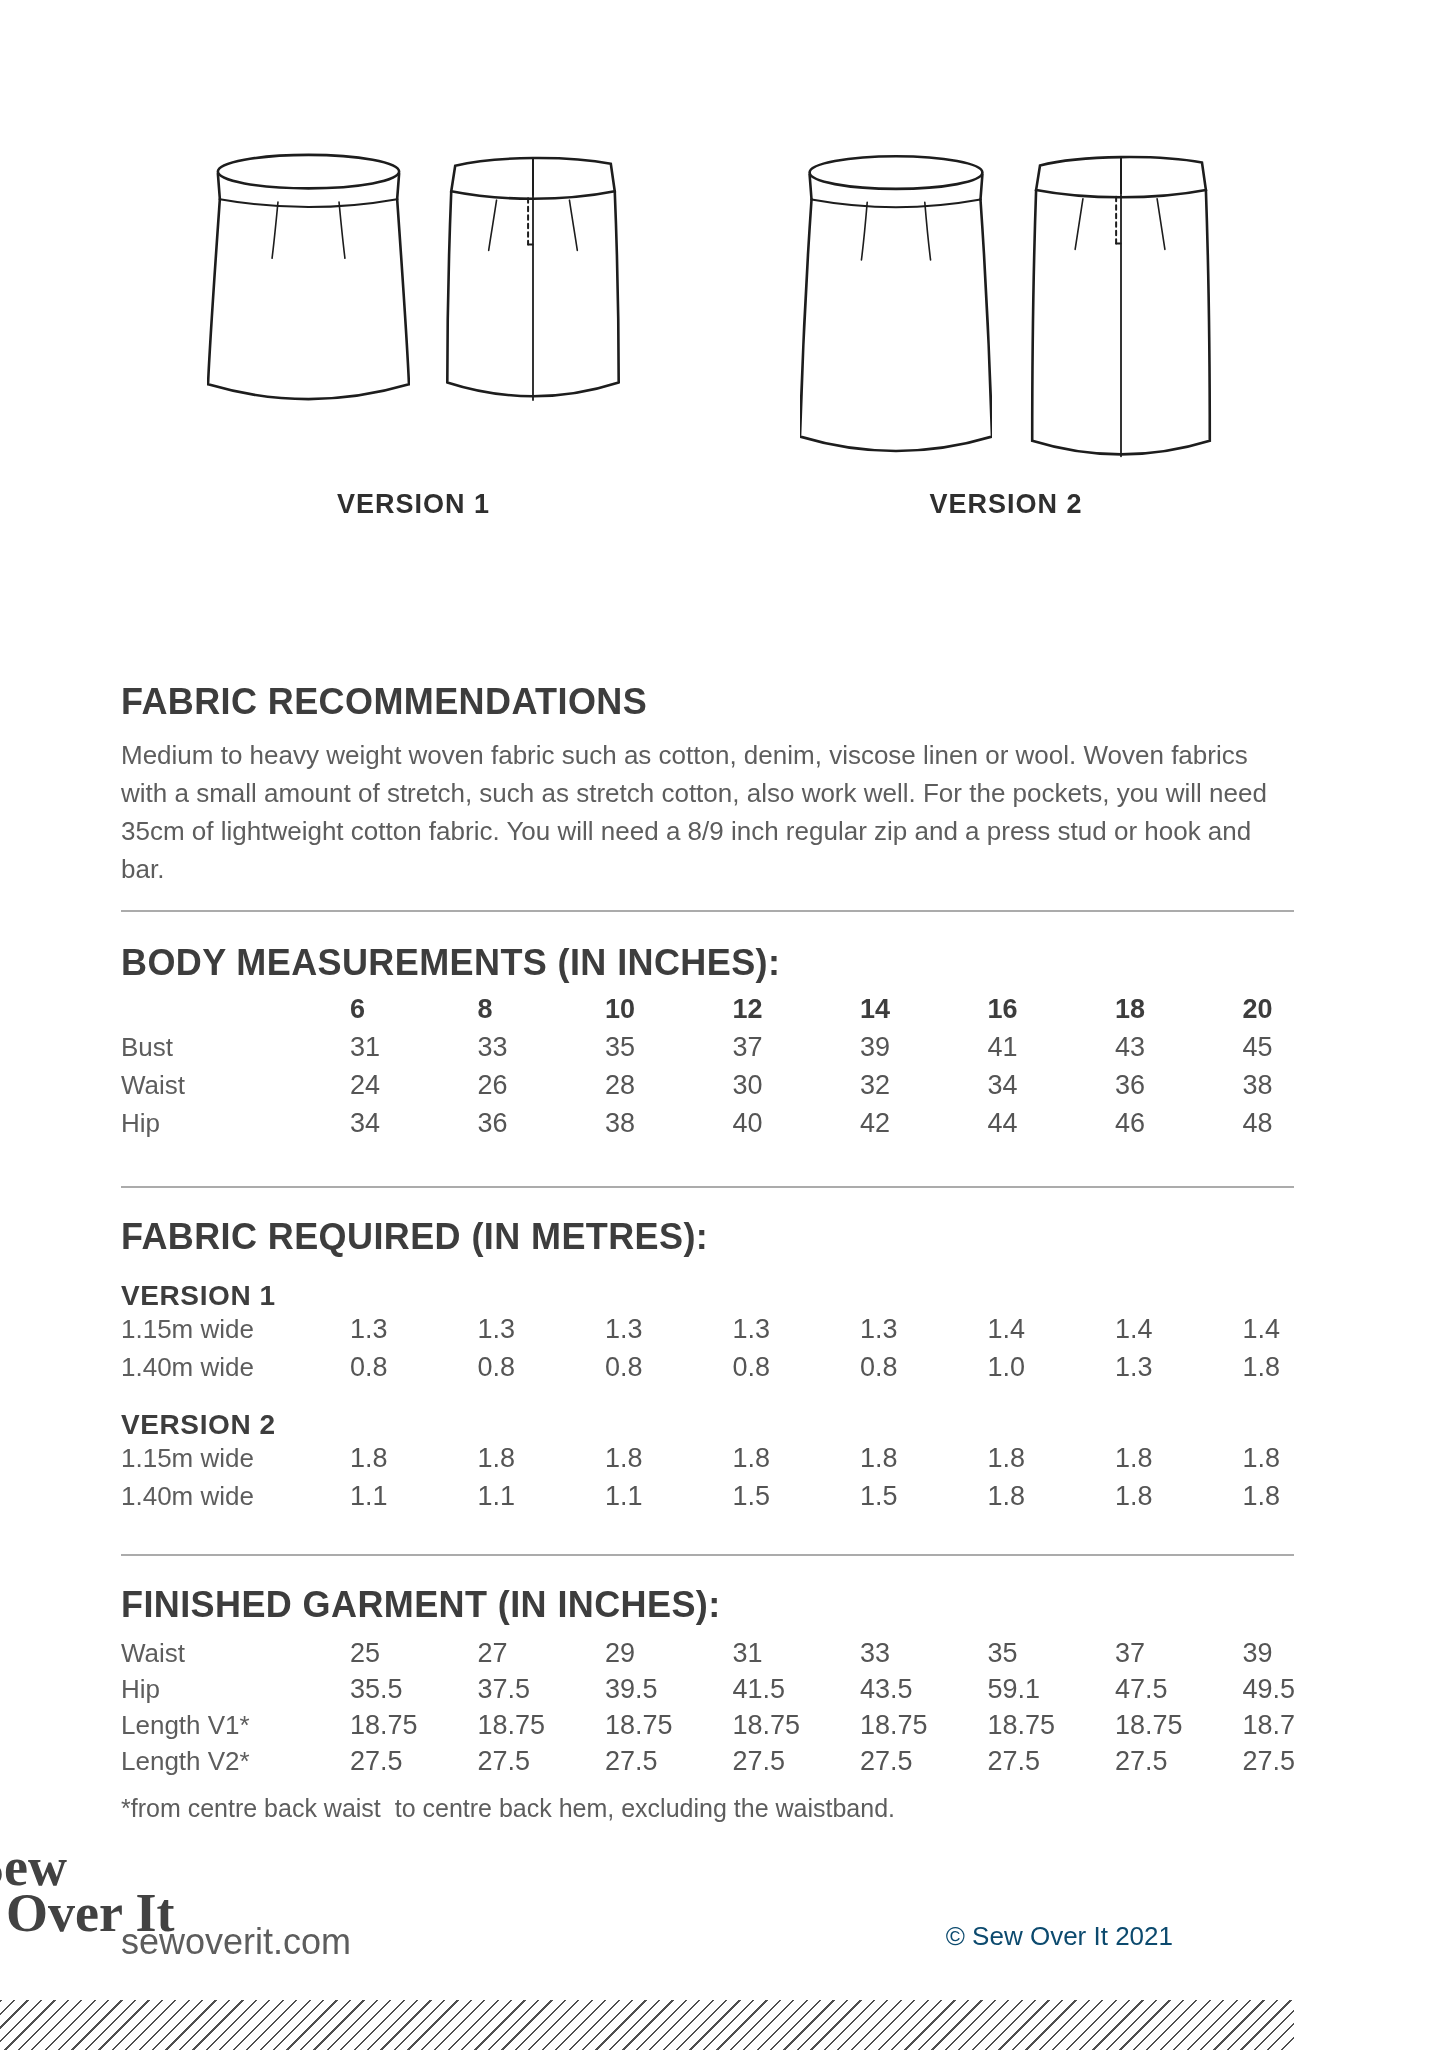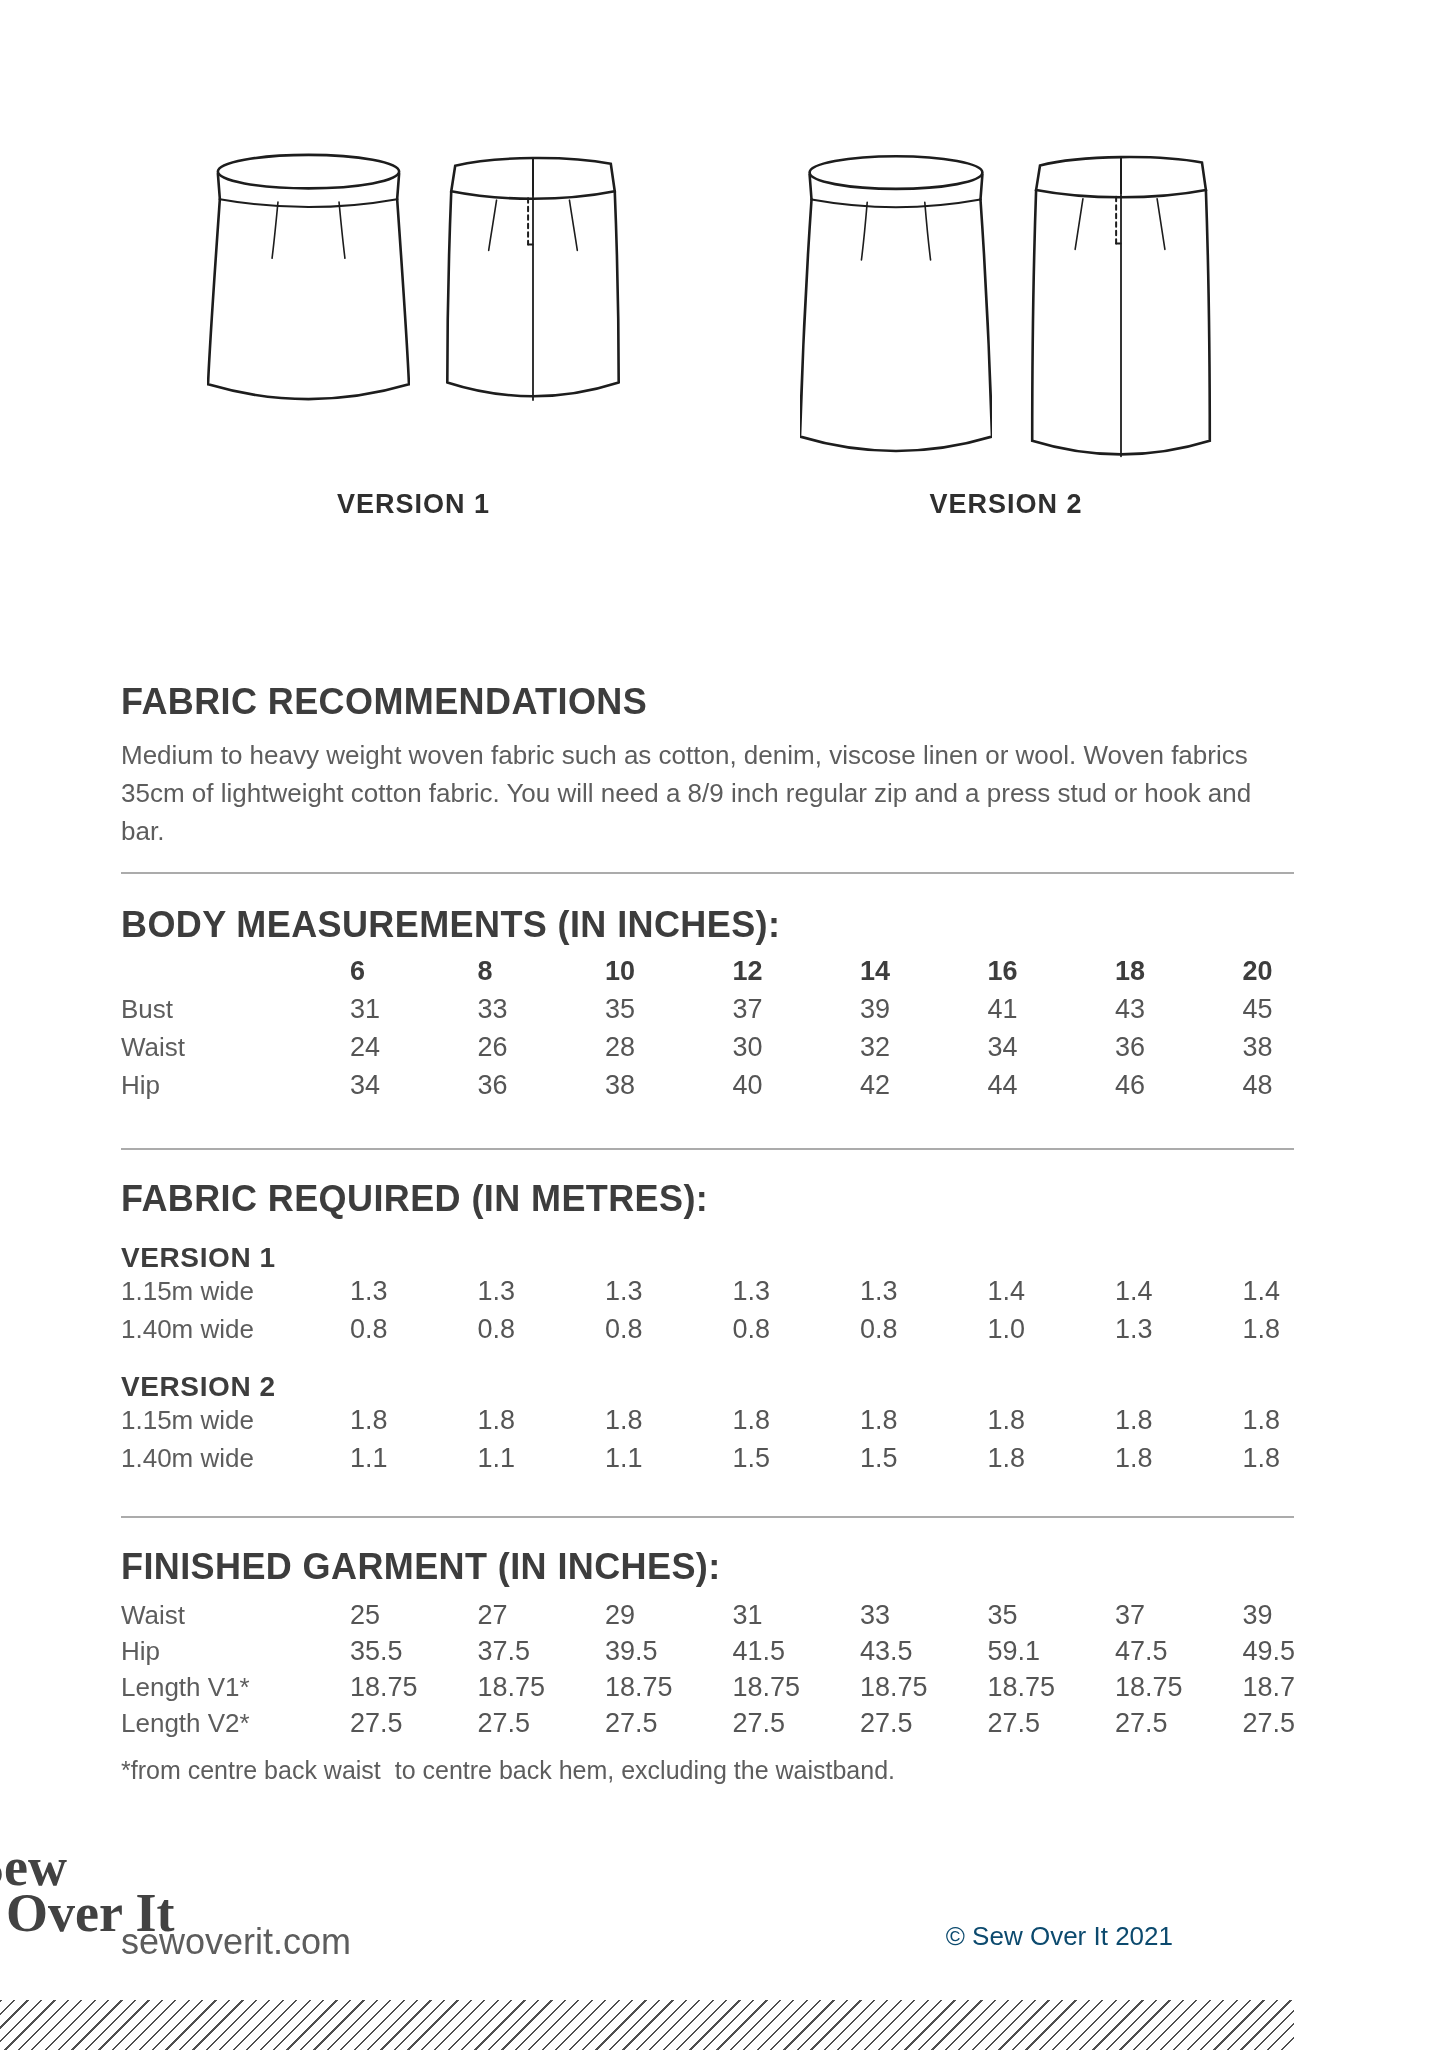--- a/index.html
+++ b/index.html
@@ -134,20 +134,21 @@
 
     <div class="skirt-label v1-label">VERSION 1</div>
     <div class="skirt-label v2-label">VERSION 2</div>
   </div>
 
   <main class="content">
 
     <h2 class="fr">FABRIC RECOMMENDATIONS</h2>
     <div class="para">
       <div>Medium to heavy weight woven fabric such as cotton, denim, viscose linen or wool. Woven fabrics</div>
+      <div>with a small amount of stretch, such as stretch cotton, also work well. For the pockets, you will need</div>
       <div>35cm of lightweight cotton fabric. You will need a 8/9 inch regular zip and a press stud or hook and</div>
       <div>bar.</div>
     </div>
 
     <hr class="divider d1">
 
     <h2 class="bm">BODY MEASUREMENTS (IN INCHES):</h2>
     <div class="grid bm">
       <div class="cell hdr rowlabel"></div>
       <div class="cell hdr">6</div>

